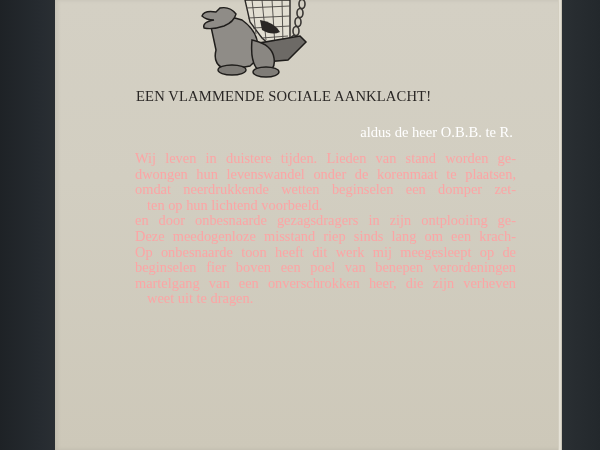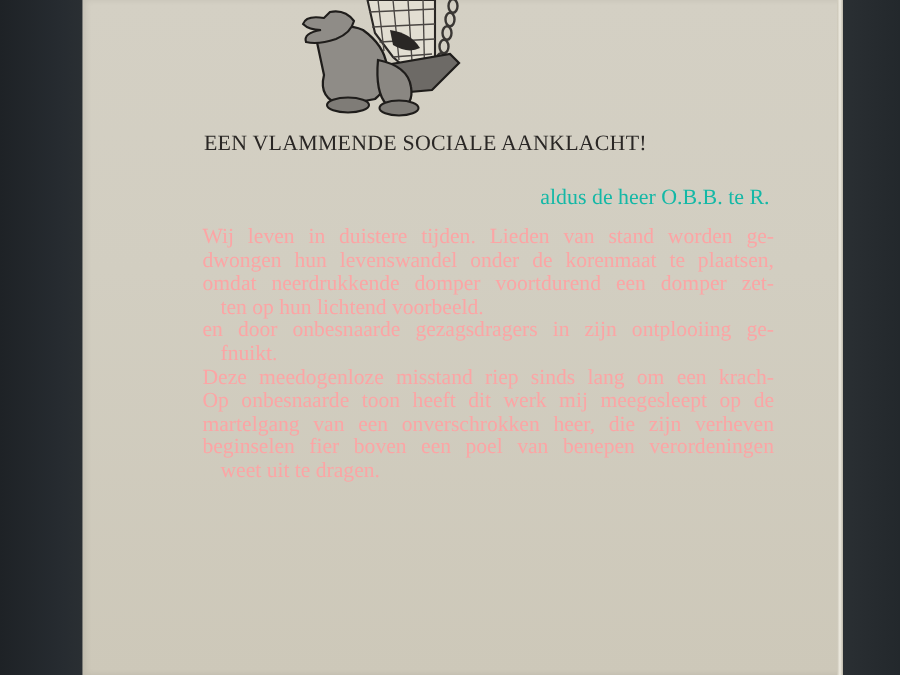--- a/index.html
+++ b/index.html
@@ -49,21 +49,21 @@
     left: 136px; top: 88px;
     font-size: 14.6px;
     letter-spacing: 0.15px;
     color: #2a2725;
     white-space: nowrap;
   }
   .attribution {
     position: absolute;
     right: 87px; top: 124px;
     font-size: 14.6px;
-    color: #14b8a6;
+    color: #ffffff;
     white-space: nowrap;
   }
   .body-text {
     position: absolute;
     left: 135px; top: 151px;
     width: 381px;
     font-size: 14.4px;
     line-height: 15.6px;
     color: #fca5a5;
   }
@@ -122,27 +122,26 @@
   <ellipse cx="76" cy="72" rx="13" ry="5" fill="#7f7c77" stroke="#1f1d1b" stroke-width="1.4"></ellipse>
 </svg>
 
 <div class="heading">EEN VLAMMENDE SOCIALE AANKLACHT!</div>
 <div class="attribution">aldus de heer O.B.B. te R.</div>
 
 <div class="body-text">
   <div>
     <span class="line">Wij leven in duistere tijden. Lieden van stand worden ge-</span>
     <span class="line">dwongen hun levenswandel onder de korenmaat te plaatsen,</span>
-    <span class="line">omdat neerdrukkende domper voortdurend een domper zet-</span>
+    <span class="line">omdat neerdrukkende wetten beginselen een domper zet-</span>
     <span class="line last">ten op hun lichtend voorbeeld.</span>
   </div>
   <div>
     <span class="line">en door onbesnaarde gezagsdragers in zijn ontplooiing ge-</span>
-    <span class="line last">fnuikt.</span>
   </div>
   <div>
     <span class="line">Deze meedogenloze misstand riep sinds lang om een krach-</span>
     <span class="line">Op onbesnaarde toon heeft dit werk mij meegesleept op de</span>
+    <span class="line">beginselen fier boven een poel van benepen verordeningen</span>
     <span class="line">martelgang van een onverschrokken heer, die zijn verheven</span>
-    <span class="line">beginselen fier boven een poel van benepen verordeningen</span>
     <span class="line last">weet uit te dragen.</span>
   </div>
 </div>
 
 </body></html>

